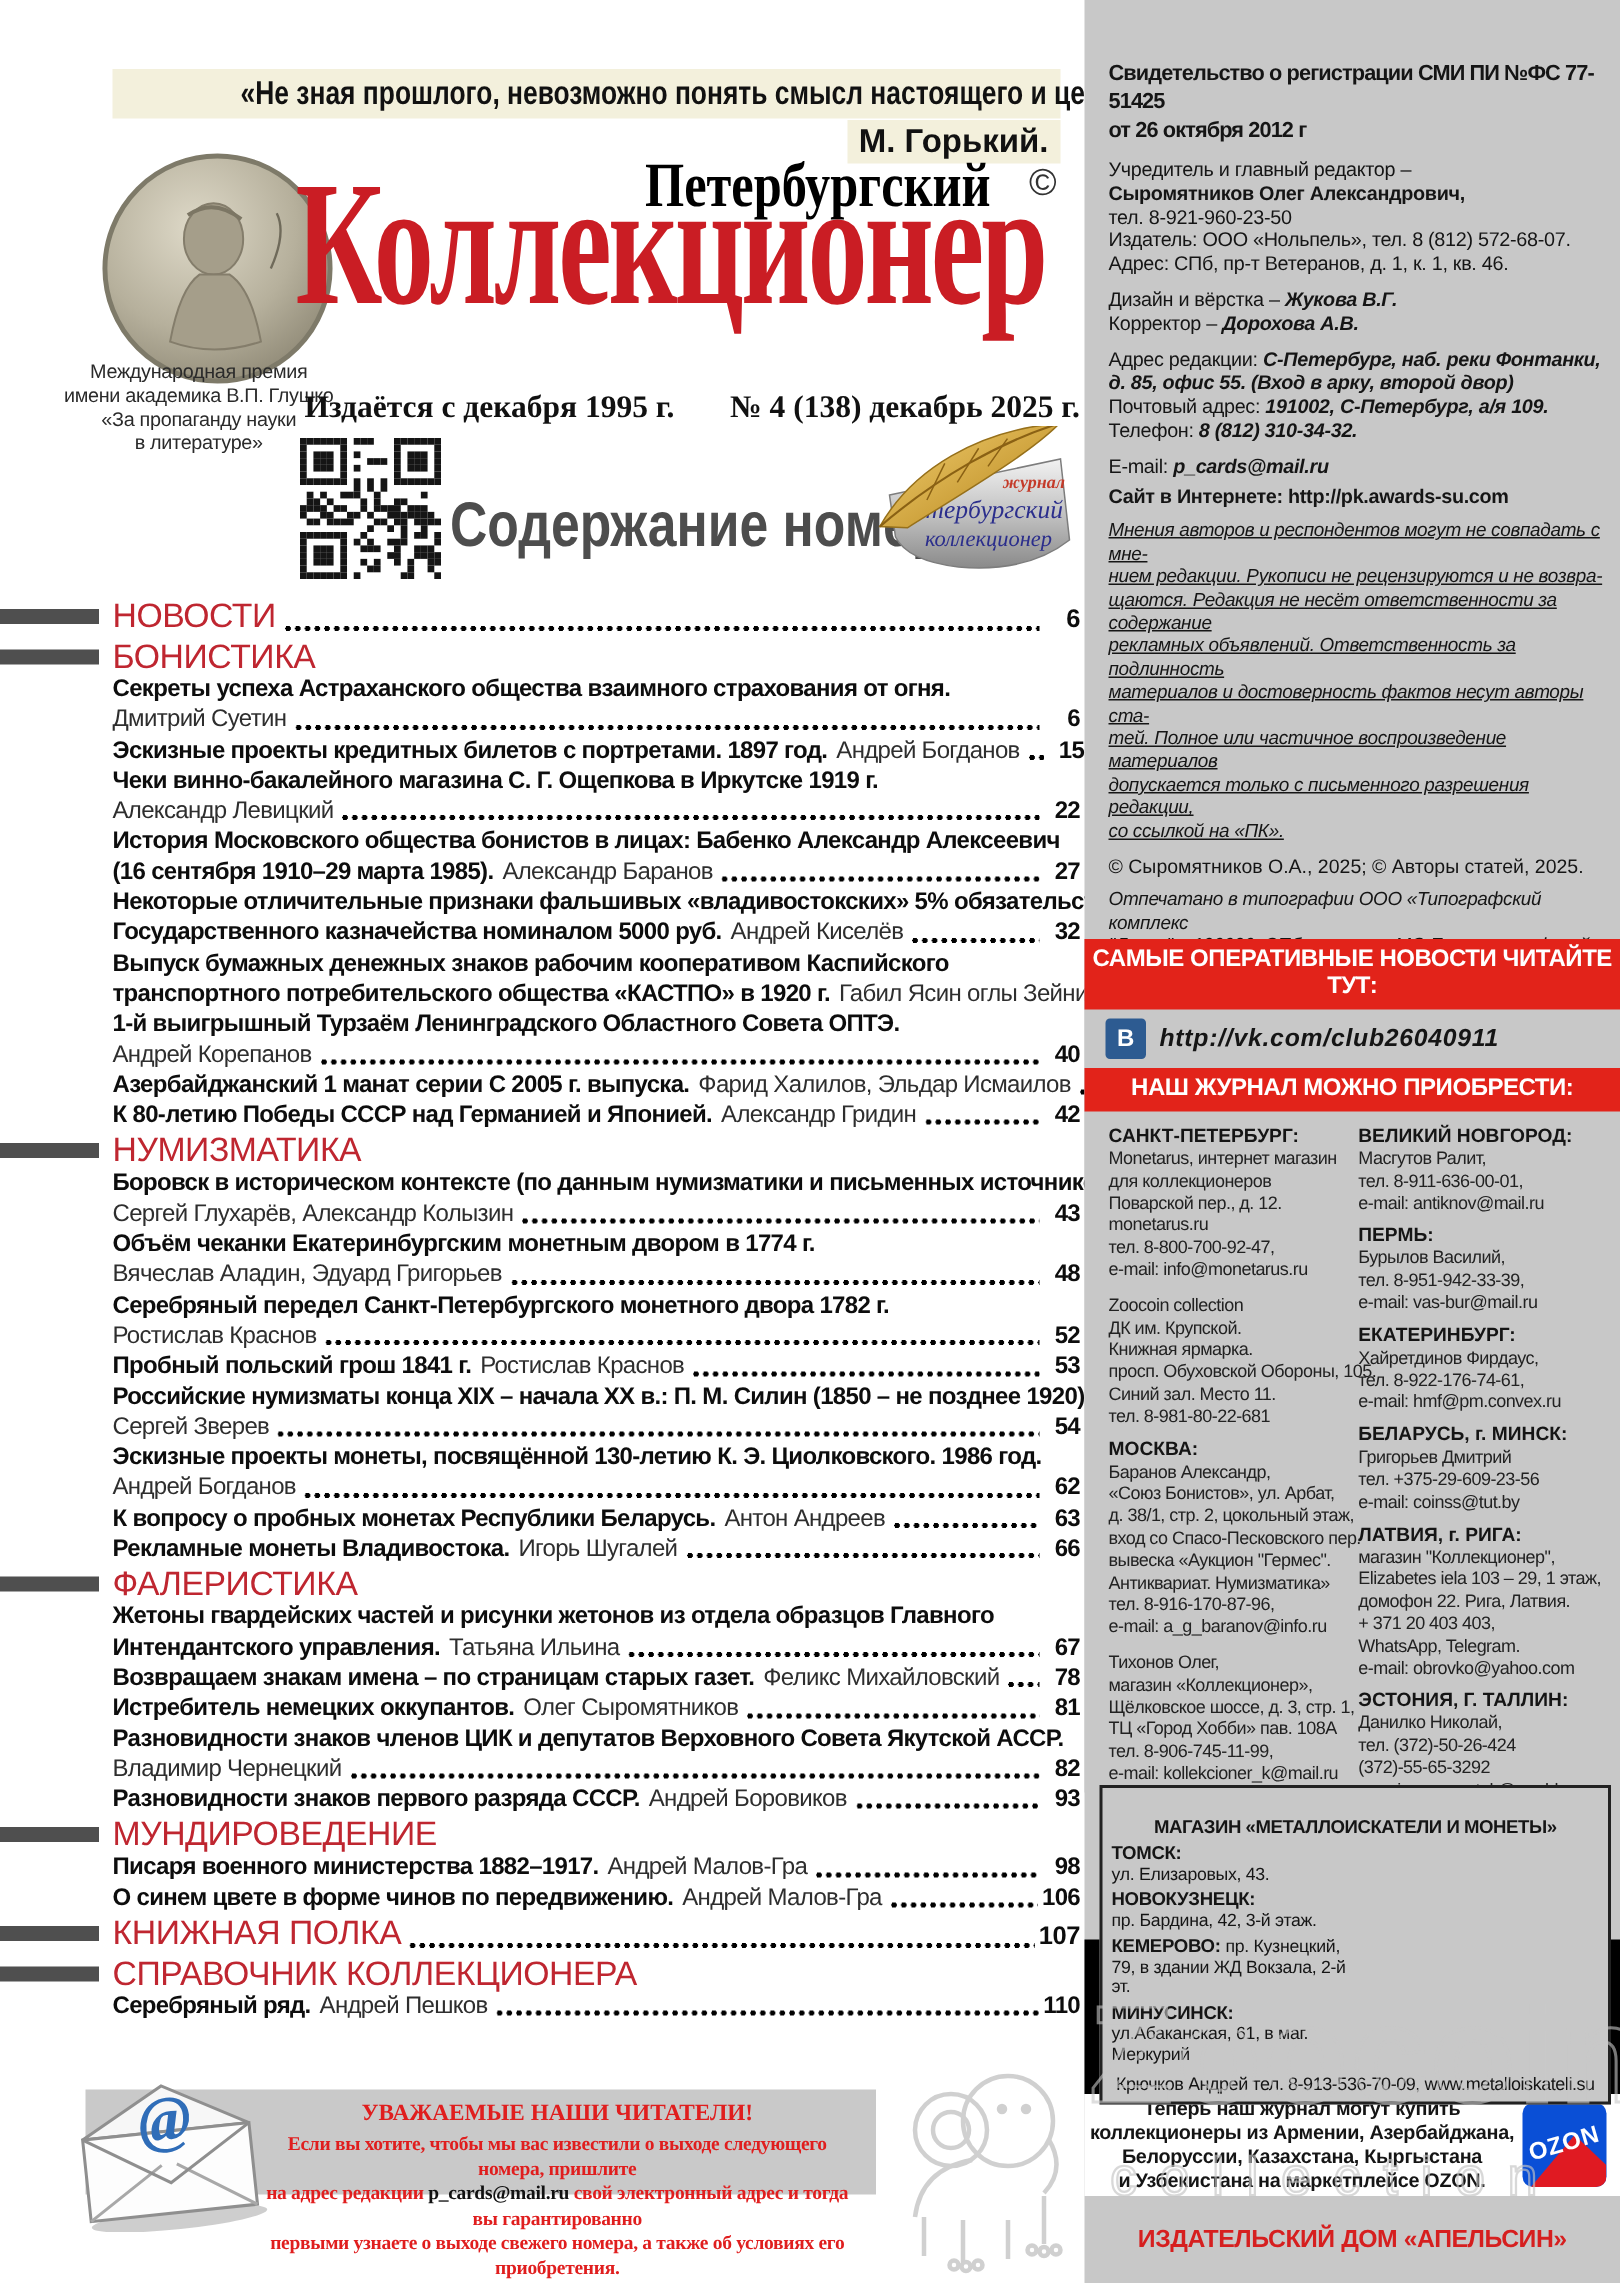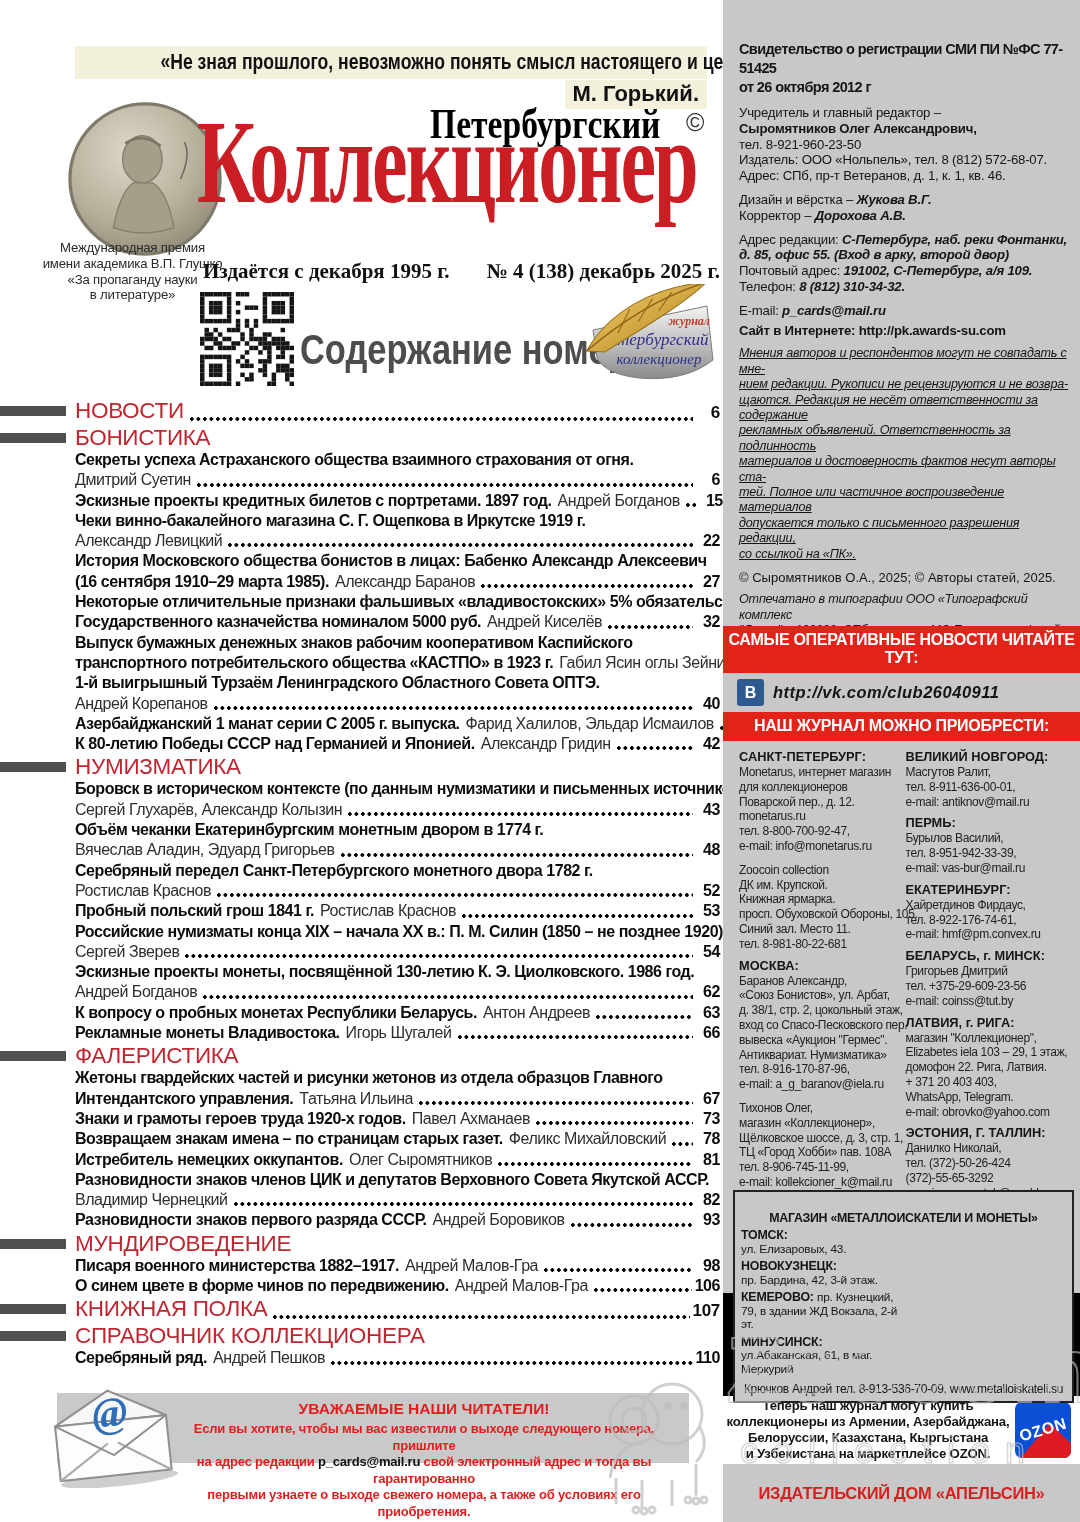--- a/index.html
+++ b/index.html
@@ -35,21 +35,21 @@
   .tb + .tr{margin-left:6px;}
   .leader{flex:1;align-self:flex-end;height:6px;margin:0 3px 3px 6px;min-width:10px;
           background-image:radial-gradient(circle at 2px 3px,#000 1.7px,transparent 1.85px);
           background-size:6.5px 6px;background-repeat:repeat-x;}
   .pg{font-weight:bold;text-align:right;min-width:24px;color:#0d0d0d;}
   .toc-sec{position:relative;display:flex;align-items:baseline;line-height:25px;font-size:22.5px;
            color:#bf2630;letter-spacing:-0.3px;white-space:nowrap;}
   .sec-bar{position:absolute;left:-75px;top:8px;width:66px;height:10px;background:#4f4f4f;}
   .toc-sec .pg{color:#0d0d0d;font-size:17px;}
   
-  .footer-banner{position:absolute;left:57px;top:1393px;width:632px;height:70px;background:#c9c9c9;}
+  .footer-banner{position:absolute;left:57px;top:1393px;width:527px;height:70px;background:#c9c9c9;font-family:Liberation Serif, serif;}
   .fb-inner{padding:7px 10px 0 112px;text-align:center;color:#e01e1e;font-weight:bold;}
   .fb-title{font-size:15.5px;margin-bottom:3px;}
   .fb-line{font-size:13px;line-height:16.5px;letter-spacing:-0.2px;}
   .fb-line .em{color:#111;}
   .envelope{position:absolute;left:36px;top:1384px;width:152px;height:104px;z-index:3;}
   .elephant{position:absolute;left:572px;top:1372px;z-index:4;opacity:.7;}
   
   .sidebar{position:absolute;left:723px;top:0;width:357px;height:1522px;background:#c8c8c8;color:#151515;}
   .sb-flow{position:absolute;top:0;left:0;right:0;max-height:626px;overflow:hidden;padding:40px 10px 0 16px;}
   .ln{line-height:15.8px;font-size:13.2px;letter-spacing:-0.2px;}
@@ -422,21 +422,21 @@
       <div class="toc-ln">
         <span class="tb">Государственного казначейства номиналом 5000 руб.</span>
         <span class="tr">Андрей Киселёв</span>
         <span class="leader"></span>
         <span class="pg">32</span>
       </div>
       <div class="toc-ln">
         <span class="tb">Выпуск бумажных денежных знаков рабочим кооперативом Каспийского</span>
       </div>
       <div class="toc-ln">
-        <span class="tb">транспортного потребительского общества «КАСТПО» в 1923 г.</span>
+        <span class="tb">транспортного потребительского общества «КАСТПО» в 1920 г.</span>
         <span class="tr">Габил Ясин оглы Зейниев</span>
         <span class="leader"></span>
         <span class="pg">34</span>
       </div>
       <div class="toc-ln">
         <span class="tb">1-й выигрышный Турзаём Ленинградского Областного Совета ОПТЭ.</span>
       </div>
       <div class="toc-ln">
         <span class="tr">Андрей Корепанов</span>
         <span class="leader"></span>
@@ -521,26 +521,20 @@
         <span>ФАЛЕРИСТИКА</span>
       </div>
       <div class="toc-ln">
         <span class="tb">Жетоны гвардейских частей и рисунки жетонов из отдела образцов Главного</span>
       </div>
       <div class="toc-ln">
         <span class="tb">Интендантского управления.</span>
         <span class="tr">Татьяна Ильина</span>
         <span class="leader"></span>
         <span class="pg">67</span>
-      </div>
-      <div class="toc-ln">
-        <span class="tb">Знаки и грамоты героев труда 1920-х годов.</span>
-        <span class="tr">Павел Ахманаев</span>
-        <span class="leader"></span>
-        <span class="pg">73</span>
       </div>
       <div class="toc-ln">
         <span class="tb">Возвращаем знакам имена – по страницам старых газет.</span>
         <span class="tr">Феликс Михайловский</span>
         <span class="leader"></span>
         <span class="pg">78</span>
       </div>
       <div class="toc-ln">
         <span class="tb">Истребитель немецких оккупантов.</span>
         <span class="tr">Олег Сыромятников</span>
@@ -708,21 +702,21 @@
             <div class="seller-line">Синий зал. Место 11.</div>
             <div class="seller-line">тел. 8-981-80-22-681</div>
             <div class="seller-city">МОСКВА:</div>
             <div class="seller-line">Баранов Александр,</div>
             <div class="seller-line">«Союз Бонистов», ул. Арбат,</div>
             <div class="seller-line">д. 38/1, стр. 2, цокольный этаж,</div>
             <div class="seller-line">вход со Спасо-Песковского пер.</div>
             <div class="seller-line">вывеска «Аукцион "Гермес".</div>
             <div class="seller-line">Антиквариат. Нумизматика»</div>
             <div class="seller-line">тел. 8-916-170-87-96,</div>
-            <div class="seller-line">e-mail: a_g_baranov@iela.ru</div>
+            <div class="seller-line">e-mail: a_g_baranov@info.ru</div>
             <div class="seller-line seller-gap">Тихонов Олег,</div>
             <div class="seller-line">магазин «Коллекционер»,</div>
             <div class="seller-line">Щёлковское шоссе, д. 3, стр. 1,</div>
             <div class="seller-line">ТЦ «Город Хобби» пав. 108А</div>
             <div class="seller-line">тел. 8-906-745-11-99,</div>
             <div class="seller-line">e-mail: kollekcioner_k@mail.ru</div>
           </div>
         <div class="scol" id="sellers-right">
             <div class="seller-city">ВЕЛИКИЙ НОВГОРОД:</div>
             <div class="seller-line">Масгутов Ралит,</div>

